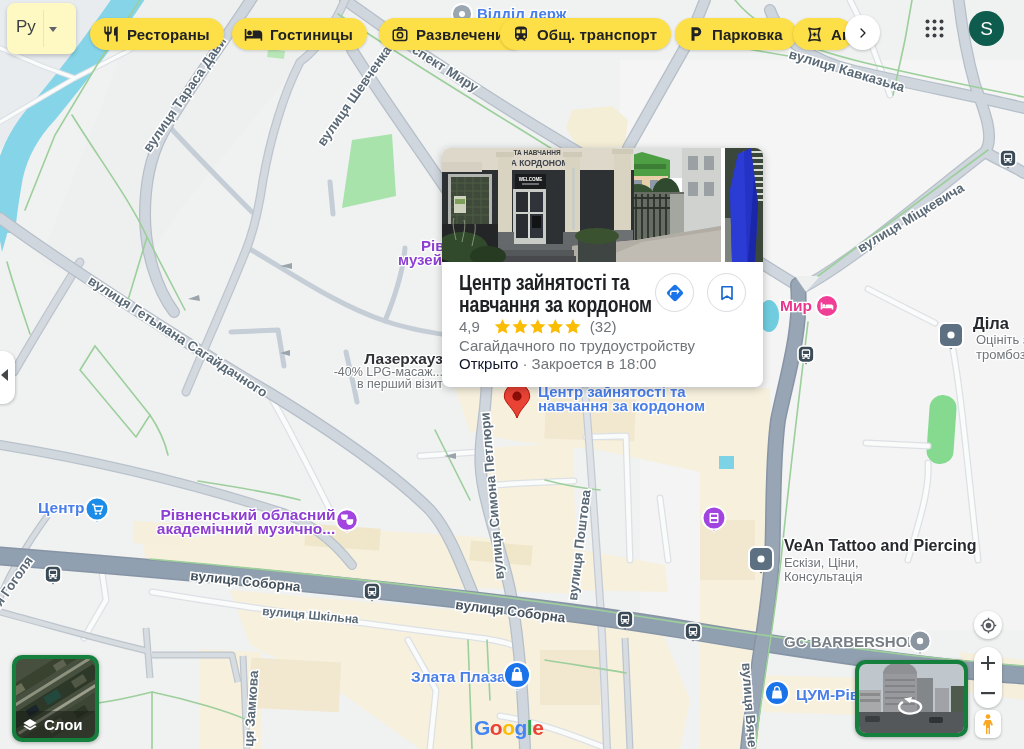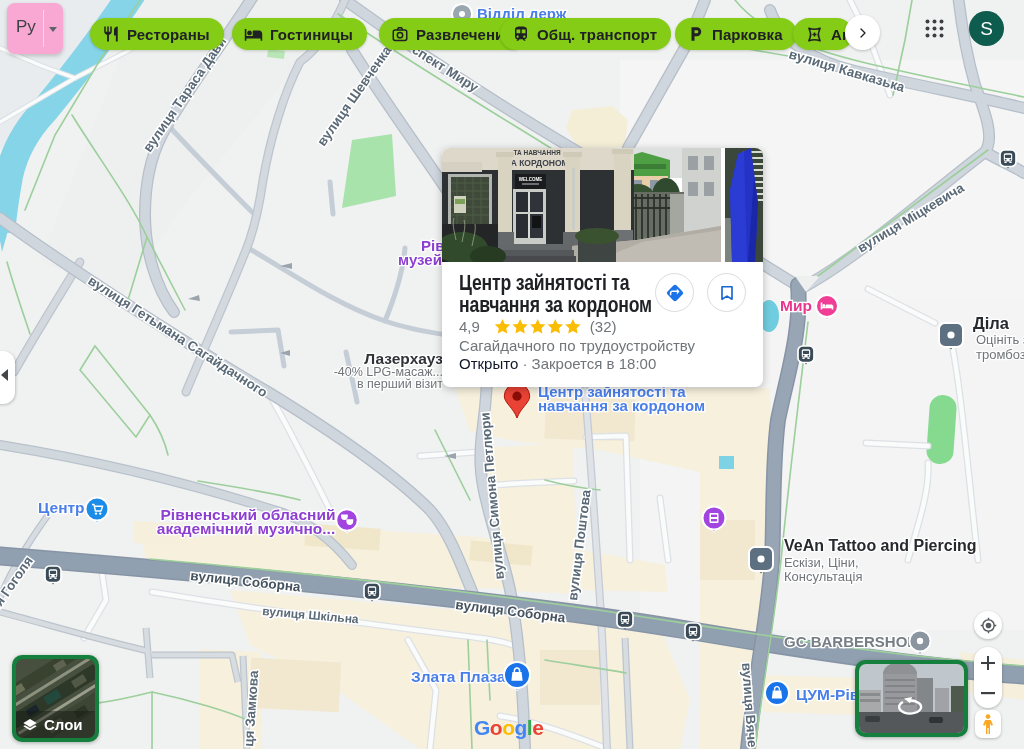--- a/index.html
+++ b/index.html
@@ -1,22 +1,22 @@
 <!DOCTYPE html>
 <html><head>
 <meta charset="utf-8">
 <style>
   html,body{margin:0;padding:0;}
   #stage{position:relative;width:1024px;height:749px;overflow:hidden;background:#f0f1f1;font-family:"Liberation Sans",sans-serif;}
   #map{position:absolute;left:0;top:0;}
-  .chip{position:absolute;top:18px;height:32px;background:#84cc16;border-radius:17px;
+  .chip{position:absolute;top:18px;height:32px;background:#fde047;border-radius:17px;
     box-shadow:0 1px 3px rgba(0,0,0,.18);display:flex;align-items:center;padding:0 14px 0 12px;
     font-size:15px;font-weight:bold;color:#202124;white-space:nowrap;letter-spacing:.1px;}
   .chip svg{margin-right:7px;}
-  .searchbox{position:absolute;left:7px;top:3px;width:56px;height:51px;background:#f9a8d4;border-radius:8px;
+  .searchbox{position:absolute;left:7px;top:3px;width:69px;height:51px;background:#fef9c3;border-radius:8px;
     box-shadow:0 2px 4px rgba(0,0,0,.2);}
   .card{position:absolute;left:442px;top:148px;width:321px;height:239px;background:#fff;border-radius:8px;
     box-shadow:0 2px 8px rgba(0,0,0,.25);overflow:hidden;}
   .cardtitle{position:absolute;left:17px;top:124px;font-size:21.5px;font-weight:bold;color:#1f2125;line-height:22px;letter-spacing:-0.2px;transform:scaleX(0.82);transform-origin:0 0;white-space:nowrap;}
   .ltab{position:absolute;left:-10px;top:351px;width:25px;height:53px;background:#fff;border-radius:0 12px 12px 0;
     box-shadow:1px 1px 3px rgba(0,0,0,.2);}
   .thumb{position:absolute;border-radius:10px;background:#15803d;box-shadow:0 1px 4px rgba(0,0,0,.3);}
 </style>
 </head>
 <body>

